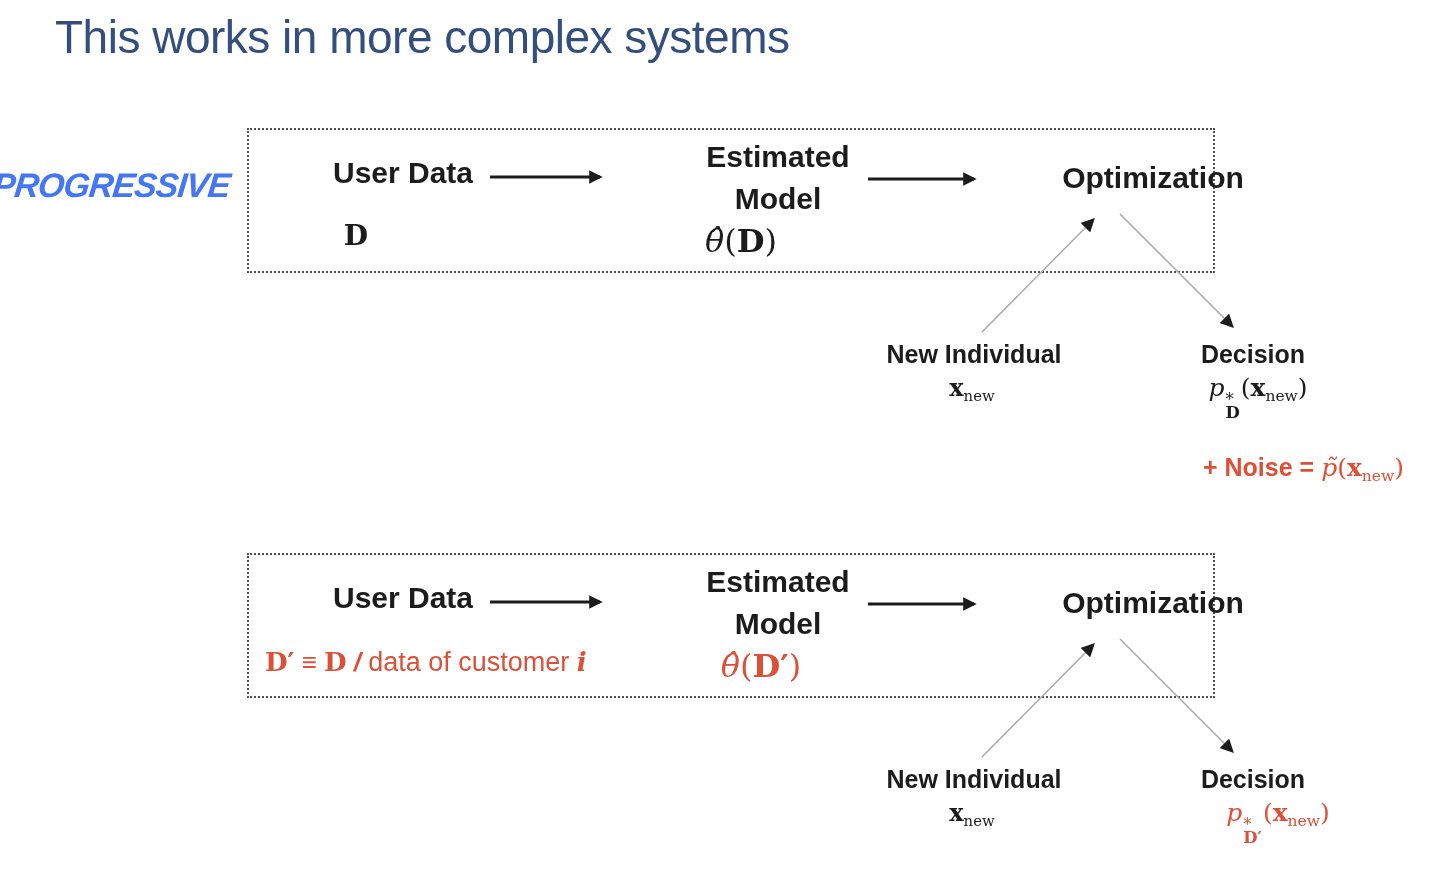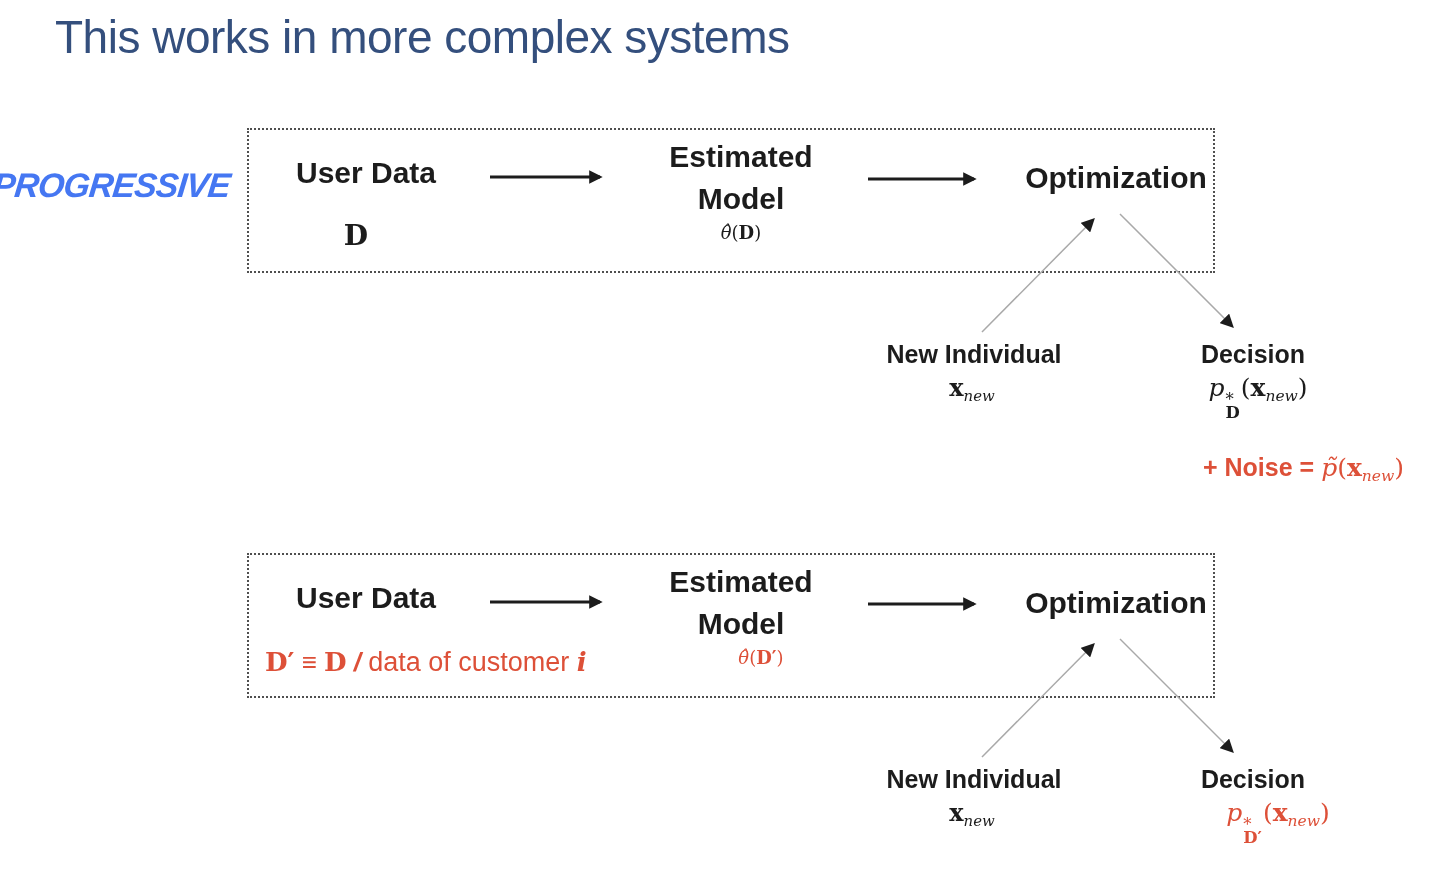--- a/index.html
+++ b/index.html
@@ -15,34 +15,34 @@
   .abs{position:absolute;white-space:nowrap;}
   .cx{transform:translateX(-50%);text-align:center;}
 
   .slide-title{left:55px;top:10px;font-size:46px;font-weight:400;color:var(--title);letter-spacing:-0.5px;}
   .logo{left:-7px;top:166px;font-size:34px;font-weight:700;font-style:italic;color:var(--logo);
         letter-spacing:-1px;transform:skewX(-6deg);}
 
   .flow-box{position:absolute;left:247px;width:968px;height:145px;border:2px dotted #4f4f4f;background:transparent;}
   #box-top{top:128px;} #box-bottom{top:553px;}
 
-  .lbl-lg{font-size:30px;font-weight:700;}
+  .lbl-lg{font-size:30px;font-weight:700;margin-left:37px;}
   .lbl-md{font-size:25px;font-weight:700;}
   .two-line{line-height:42px;}
 
   .math{font-family:"DejaVu Serif",serif;}
   .it{font-style:italic;}
   .frak{font-family:"DejaVu Serif",serif;font-weight:700;}
   .red{color:var(--accent-red);margin-left:20px;}
 
   .sym-d{font-size:28px;}
-  .model-f{font-size:18px;}
+  .model-f{font-size:32px;}
   .pstack{display:inline-flex;flex-direction:column;align-items:flex-start;line-height:0.78;
           vertical-align:-0.55em;font-size:0.66em;margin:0 1px 0 1px;}
-  .xsub{font-size:0.62em;font-style:italic;vertical-align:-0.35em;letter-spacing:0;}
+  .xsub{font-size:0.62em;vertical-align:-0.35em;letter-spacing:0;}
   .xb{font-weight:700;}
 
   .dec-f{font-size:25px;}
   .noise{font-size:25px;font-weight:700;color:var(--accent-red);margin-top:40px;}
   .noise .math{font-weight:400;font-size:25px;}
 
   .side-note{left:2px;top:592px;width:228px;text-align:center;font-size:21px;line-height:28px;
              color:var(--side-note);white-space:normal;}
 
   .ud-formula{left:265px;top:647px;font-size:26px;color:var(--accent-red);}

